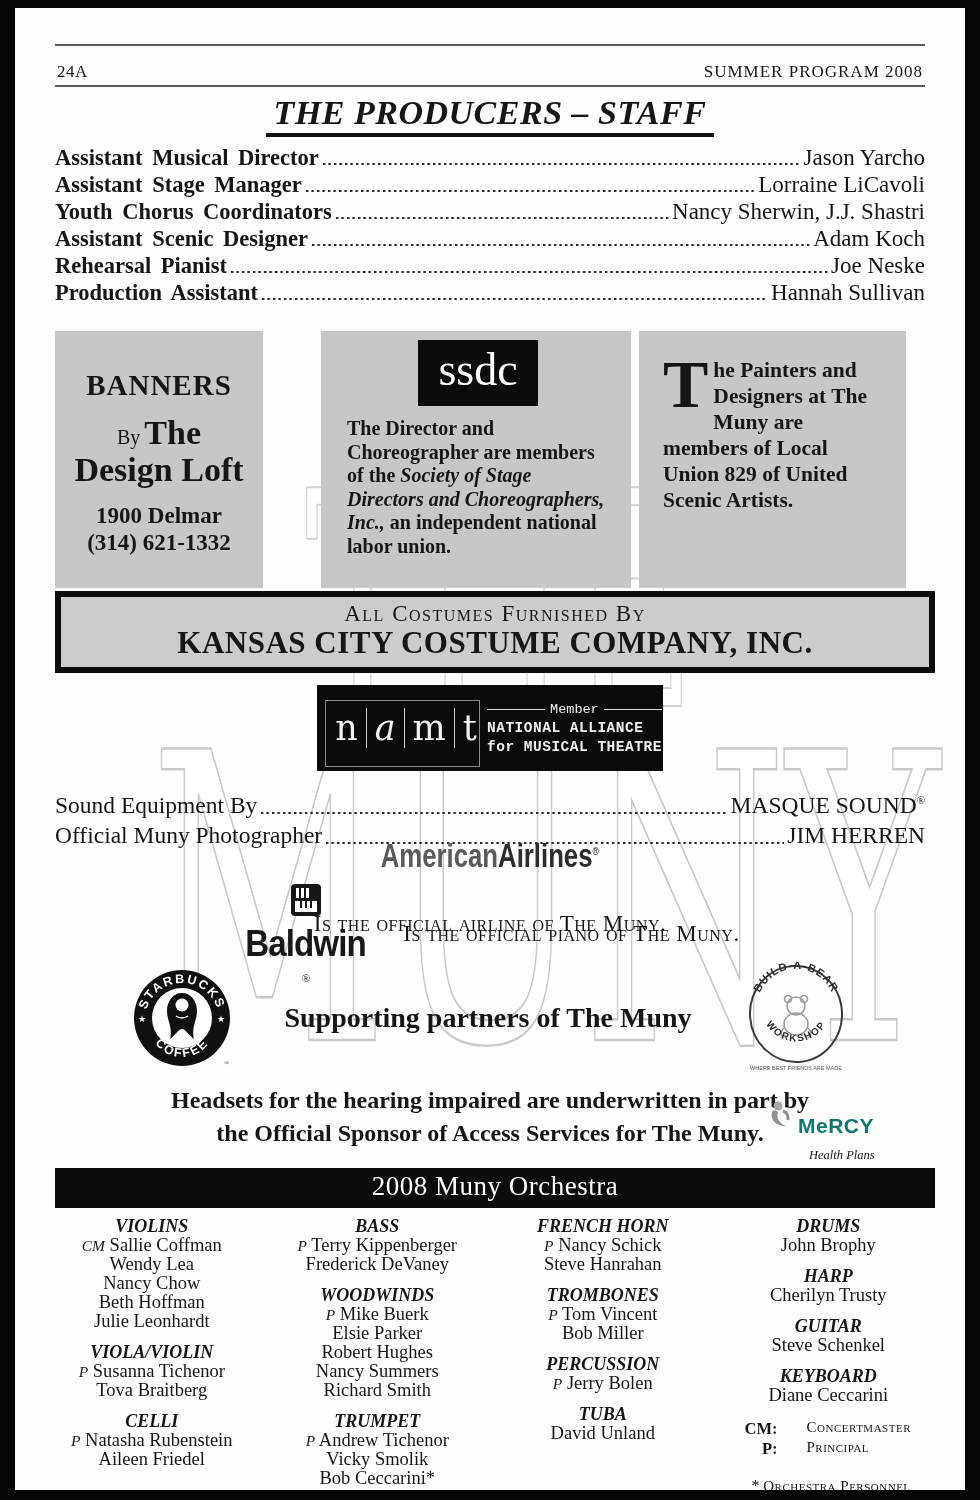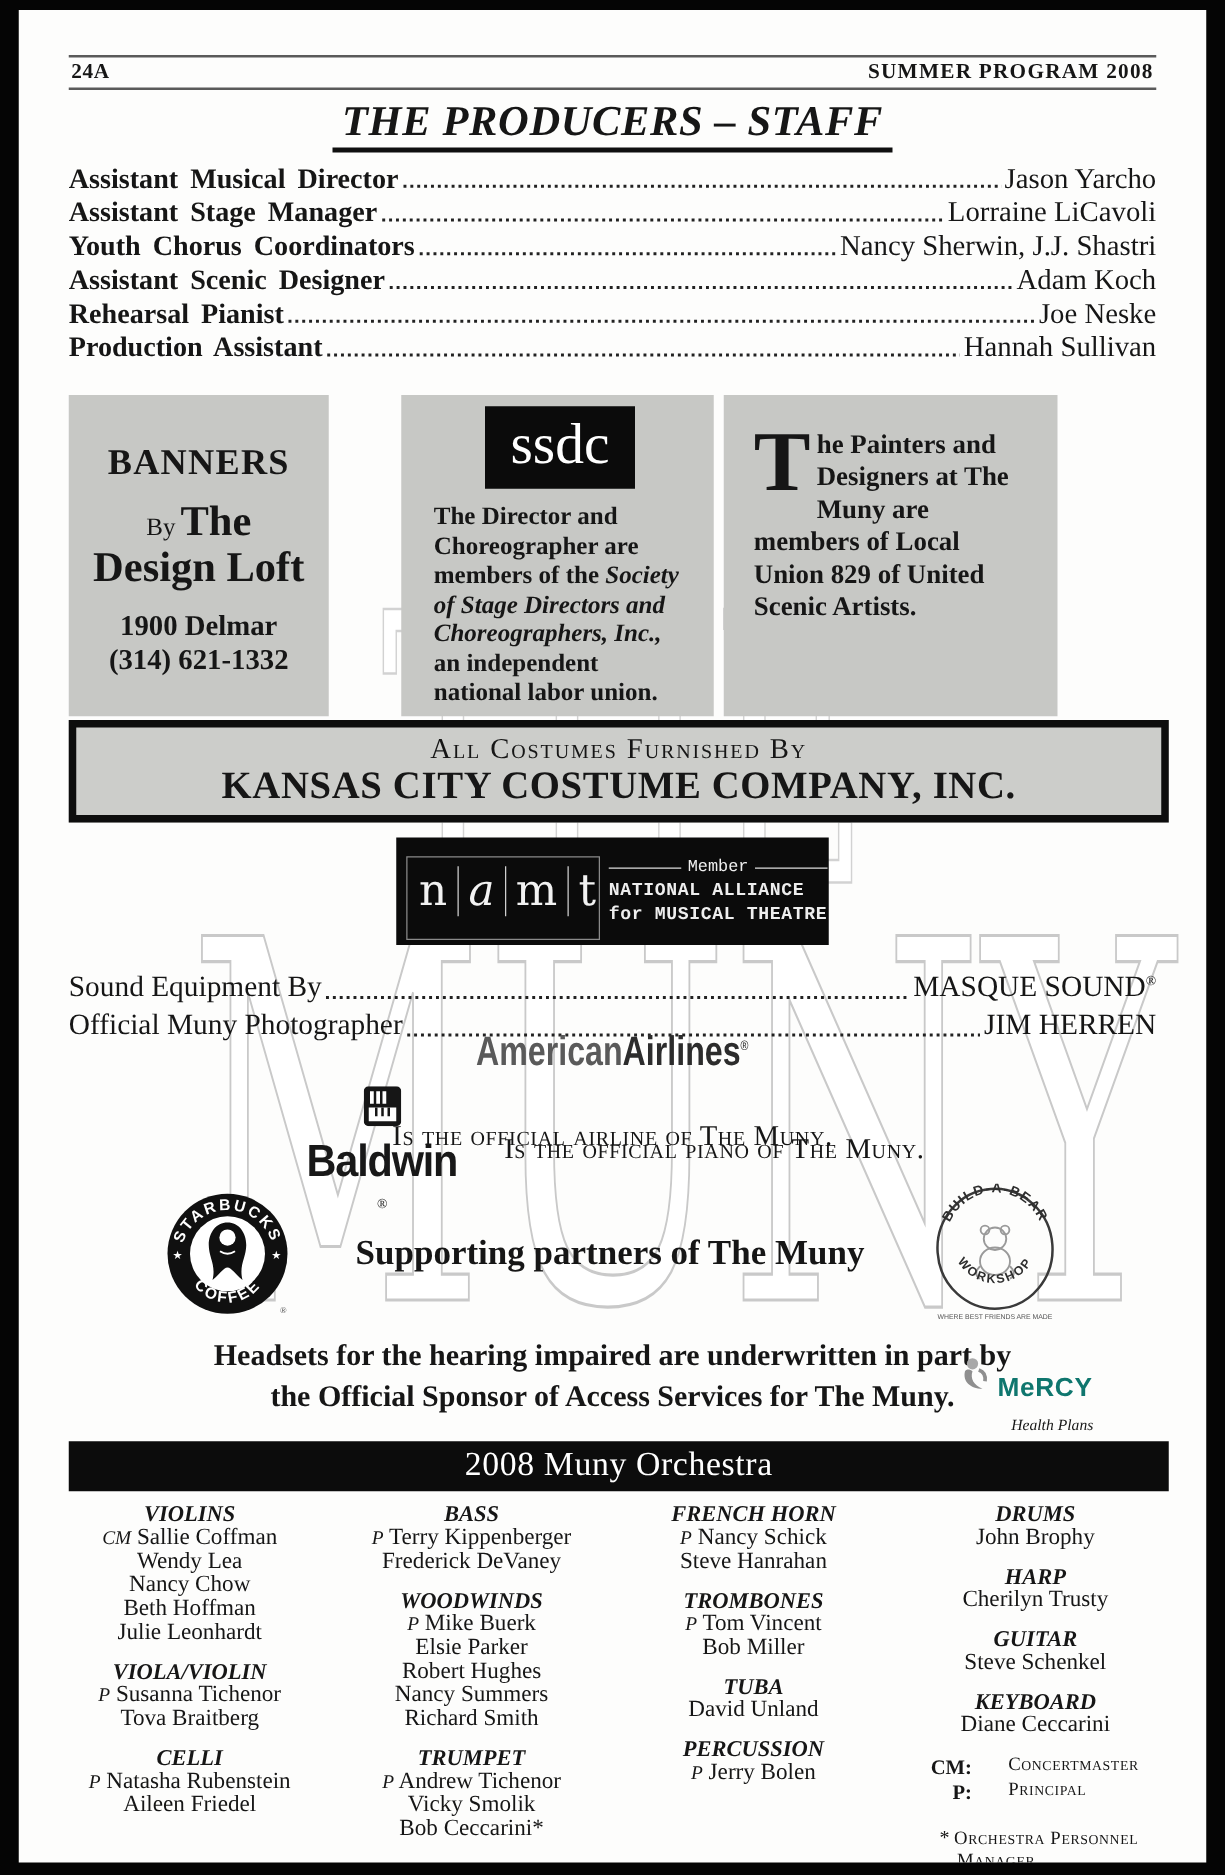--- a/index.html
+++ b/index.html
@@ -4,22 +4,22 @@
 <style>
   * { margin:0; padding:0; box-sizing:border-box; }
   html,body { width:980px; height:1500px; }
   body { background:#050505; font-family:"Liberation Serif", serif; color:#161616; position:relative; }
   .page { position:absolute; top:8px; left:15px; width:950px; height:1482px; background:#fdfdfc; overflow:hidden; }
   .watermark { position:absolute; inset:0; z-index:0; pointer-events:none; }
   .content { position:relative; z-index:1; }
 
   
   .pg-header { margin:36px 40px 0 40px; display:flex; justify-content:space-between; align-items:baseline;
-    border-top:2px solid #5a5a5a; border-bottom:2px solid #5a5a5a; padding:1px 2px 3px 2px;
-    font-size:17px; letter-spacing:0.5px;font-weight:bold; }
+    border-top:2px solid #5a5a5a; border-bottom:2px solid #5a5a5a; padding:16px 2px 3px 2px;
+    font-size:17px; letter-spacing:0.5px; }
   .pg-header .right { letter-spacing:1px; }
 
   .title-wrap { text-align:center; margin-top:7px; }
   .page-title { display:inline-block; font-style:italic; font-weight:bold; font-size:34px;
     border-bottom:4px solid #101010; padding:0 8px 1px 8px; letter-spacing:0.5px; }
 
   
   .staff-list { margin:7px 40px 0 40px; }
   .staff-row { display:flex; align-items:baseline; line-height:27px; }
   .staff-role { font-weight:bold; font-size:22.5px; white-space:nowrap; word-spacing:4px; }
@@ -33,21 +33,21 @@
   .ad-box { background:#c7c8c5; }
   .ad-banners { width:208px; text-align:center; padding-top:38px; }
   .banners-title { font-size:29px; font-weight:bold; letter-spacing:1px; }
   .banners-by-line { margin-top:12px; }
   .banners-by { font-size:20px; }
   .banners-the { font-size:34px; font-weight:bold; }
   .banners-loft { font-size:34px; font-weight:bold; line-height:36px; }
   .banners-addr { font-size:23px; font-weight:bold; margin-top:14px; line-height:27px; }
   .banners-phone { font-size:23px; font-weight:bold; line-height:27px; }
 
-  .ad-ssdc { width:250px; margin-left:58px; padding:9px 22px 0 26px; }
+  .ad-ssdc { width:310px; margin-left:58px; padding:9px 22px 0 26px; }
   .ssdc-logo { width:120px; height:66px; background:#0b0b0b; color:#fff; font-size:46px;
     text-align:center; line-height:60px; margin:0 auto; }
   .ssdc-text { margin-top:11px; font-size:20px; line-height:23.5px; font-weight:bold; }
   .ssdc-text .it { font-style:italic; }
 
   .ad-painters { width:267px; margin-left:8px; padding:26px 20px 0 24px; }
   .dropcap { float:left; font-size:68px; line-height:54px; font-weight:bold; margin-right:5px; }
   .painters-text { font-size:21.5px; line-height:26px; font-weight:bold; }
 
   
@@ -370,26 +370,26 @@
             <div class="orch-title">FRENCH HORN</div>
             <div class="orch-member"><span class="pfx">P</span> <span>Nancy Schick</span></div>
             <div class="orch-member"><span>Steve Hanrahan</span></div>
           </div>
           <div class="orch-sec">
             <div class="orch-title">TROMBONES</div>
             <div class="orch-member"><span class="pfx">P</span> <span>Tom Vincent</span></div>
             <div class="orch-member"><span>Bob Miller</span></div>
           </div>
           <div class="orch-sec">
+            <div class="orch-title">PERCUSSION</div>
+            <div class="orch-member"><span class="pfx">P</span> <span>Jerry Bolen</span></div>
+          </div>
+          <div class="orch-sec">
             <div class="orch-title">TUBA</div>
             <div class="orch-member"><span>David Unland</span></div>
-          </div>
-          <div class="orch-sec">
-            <div class="orch-title">PERCUSSION</div>
-            <div class="orch-member"><span class="pfx">P</span> <span>Jerry Bolen</span></div>
           </div>
         </div>
       <div class="orch-col">
         <div>
             <div class="orch-sec">
               <div class="orch-title">DRUMS</div>
               <div class="orch-member"><span>John Brophy</span></div>
             </div>
             <div class="orch-sec">
               <div class="orch-title">HARP</div>

